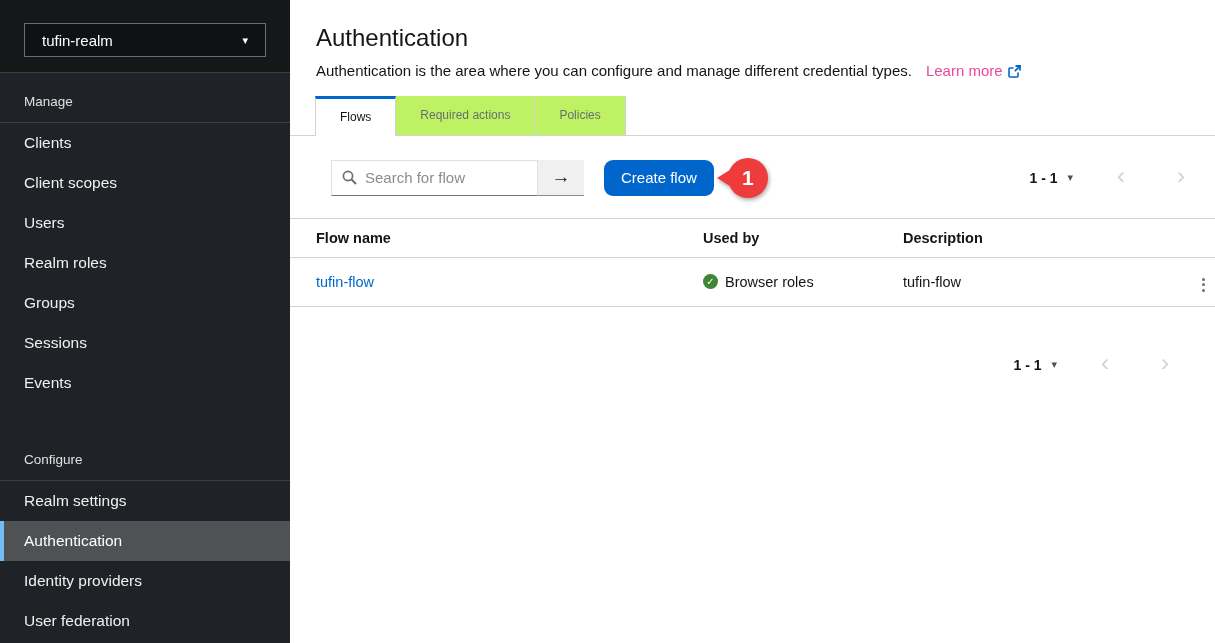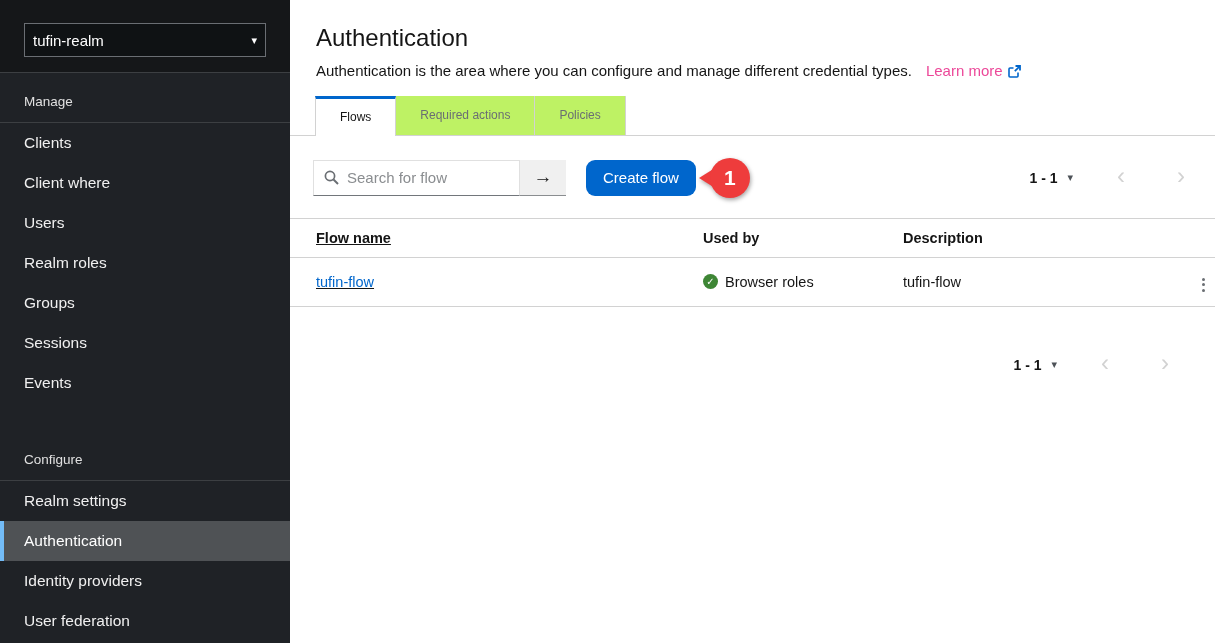--- a/index.html
+++ b/index.html
@@ -9,21 +9,21 @@
     background:#fff;color:#151515;
   }
   .app{display:flex;width:1215px;height:643px;}
 
   
   .sidebar{width:290px;flex:none;background:#1f2226;display:flex;flex-direction:column;}
   .sidebar-top{background:#151719;padding:23px 24px 15px;border-bottom:1px solid #3c3f42;}
   .realm-selector{
     height:34px;border:1px solid #6a6e73;background:#0f1214;color:#fff;
     display:flex;align-items:center;justify-content:space-between;
-    padding:0 8px;font-size:15px;cursor:pointer;box-sizing:border-box;gap:8px;
+    padding:0 17px;font-size:15px;cursor:pointer;box-sizing:border-box;gap:8px;
   }
   .realm-caret{font-size:11px;color:#fff;line-height:1;}
   .nav{flex:1;}
   .nav-group-title{
     padding:21px 24px 13px;font-size:13.5px;color:#e0e0e0;
     border-bottom:1px solid #3c3f42;
   }
   .nav-group.second{margin-top:28px;}
   .nav-item{
     height:40px;display:flex;align-items:center;
@@ -48,21 +48,21 @@
     background:#fff;color:#151515;
     border-top:3px solid #0066cc;border-left:1px solid #d2d2d2;border-right:1px solid #d2d2d2;
   }
   .tab.inactive{
     background:#bef264;color:#6a6e73;
     border-bottom:1px solid #d2d2d2;border-right:1px solid #d2d2d2;
   }
   .tabs-rest{flex:1;border-bottom:1px solid #d2d2d2;}
 
   
-  .toolbar{display:flex;align-items:center;padding:22px 12px 20px 23px;}
+  .toolbar{display:flex;align-items:center;padding:22px 12px 20px 41px;}
   .search-group{display:flex;}
   .search-input-wrap{
     width:207px;height:36px;box-sizing:border-box;background:#fff;
     border:1px solid #e0e0e0;border-bottom:1px solid #72767b;
     display:flex;align-items:center;
   }
   .search-icon{margin-left:10px;flex:none;display:flex;}
   .search-input{
     border:none;outline:none;background:transparent;flex:1;min-width:0;
     font-family:inherit;font-size:15px;color:#151515;padding:0 8px;
@@ -108,21 +108,21 @@
   }
   .pagination.top{margin-right:0;}
 
   
   table{width:100%;border-collapse:collapse;table-layout:fixed;}
   thead th{
     border-top:1px solid #d2d2d2;border-bottom:1px solid #d2d2d2;
     font-size:14.5px;font-weight:700;color:#151515;text-align:left;
     padding:11px 16px;
   }
-  th.col-flow,td.col-flow{padding-left:26px;text-decoration:underline;}
+  th.col-flow,td.col-flow{padding-left:26px;}
   tbody td{
     border-bottom:1px solid #d2d2d2;font-size:14.5px;color:#151515;
     padding:10px 16px;vertical-align:middle;
   }
   .flow-link{color:#0066cc;text-decoration:none;cursor:pointer;}
   .used-by{display:flex;align-items:center;}
   .check-circle{
     width:15px;height:15px;border-radius:50%;background:#3e8635;color:#fff;
     display:inline-flex;align-items:center;justify-content:center;
     font-size:10px;line-height:1;margin-right:7px;flex:none;
@@ -146,21 +146,21 @@
       <div class="realm-selector">
         <span>tufin-realm</span>
         <span class="realm-caret">▾</span>
       </div>
     </div>
 
     <div class="nav">
       <div class="nav-group">
         <div class="nav-group-title">Manage</div>
         <div class="nav-item">Clients</div>
-        <div class="nav-item">Client where</div>
+        <div class="nav-item">Client scopes</div>
         <div class="nav-item">Users</div>
         <div class="nav-item">Realm roles</div>
         <div class="nav-item">Groups</div>
         <div class="nav-item">Sessions</div>
         <div class="nav-item">Events</div>
       </div>
 
       <div class="nav-group second">
         <div class="nav-group-title">Configure</div>
         <div class="nav-item">Realm settings</div>

